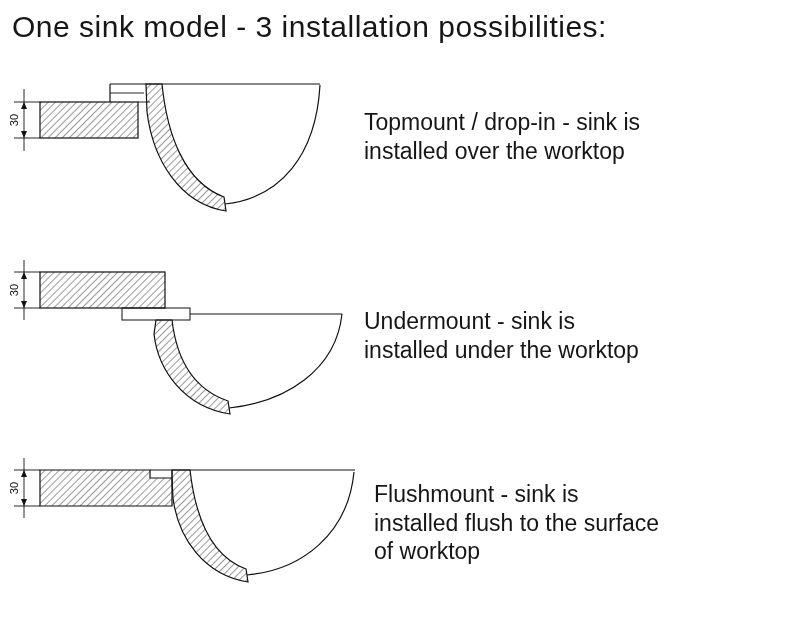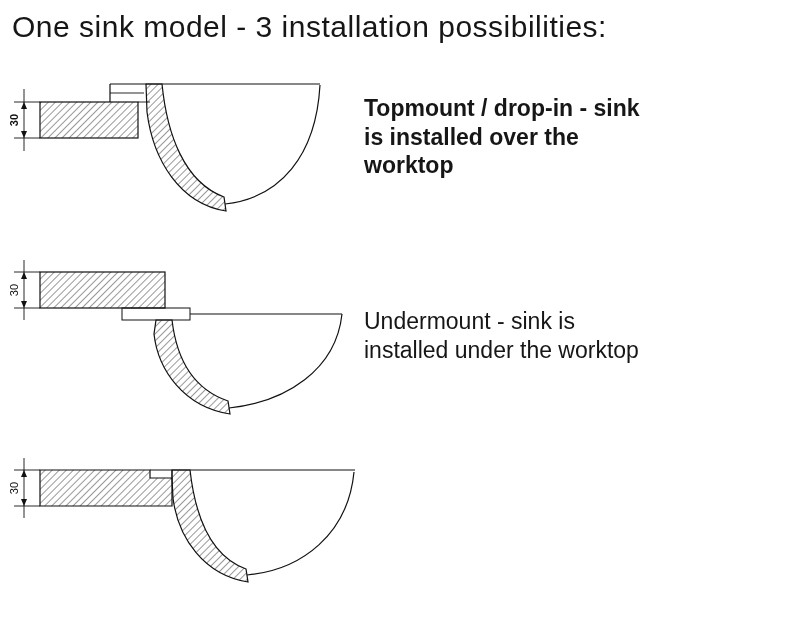--- a/index.html
+++ b/index.html
@@ -21,21 +21,21 @@
     font-size: 30px;
     font-weight: 400;
     letter-spacing: 0.5px;
     margin: 4px 0 18px 2px;
     color: #161616;
   }
   .row {
     display: flex;
     align-items: center;
   }
-  .row-1 { margin-top: 14px; font-weight: bold; }
+  .row-1 { margin-top: 14px; }
   .row-2 { margin-top: 40px; justify-content: space-between; }
   .row-3 { margin-top: 28px; }
   .dwg {
     flex: none;
     display: block;
   }
   .label {
     font-size: 23px;
     line-height: 1.25;
     max-width: 385px;
@@ -134,15 +134,16 @@
 
       <path d="M30,22 L140,22 L140,30 L162,30 L162,58 L30,58 Z" fill="url(#h3)" stroke="#111" stroke-width="1.2"></path>
 
       <g stroke="#111" stroke-width="1.2" fill="none">
         <line x1="140" y1="22" x2="345" y2="22"></line>
         <line x1="162" y1="22" x2="162" y2="30" stroke-width="0.9"></line>
         <path d="M162,22 L180,22 C185,66 200,108 236,121 L238,134 C194,127 168,90 163,50 L162,30 Z" fill="url(#h3)"></path>
         <path d="M237,127 C292,122 338,86 344,24"></path>
       </g>
     </svg>
+    <div class="label">Flushmount - sink is installed flush to the surface of worktop</div>
   </div>
 
 </div>
 
 </body></html>

